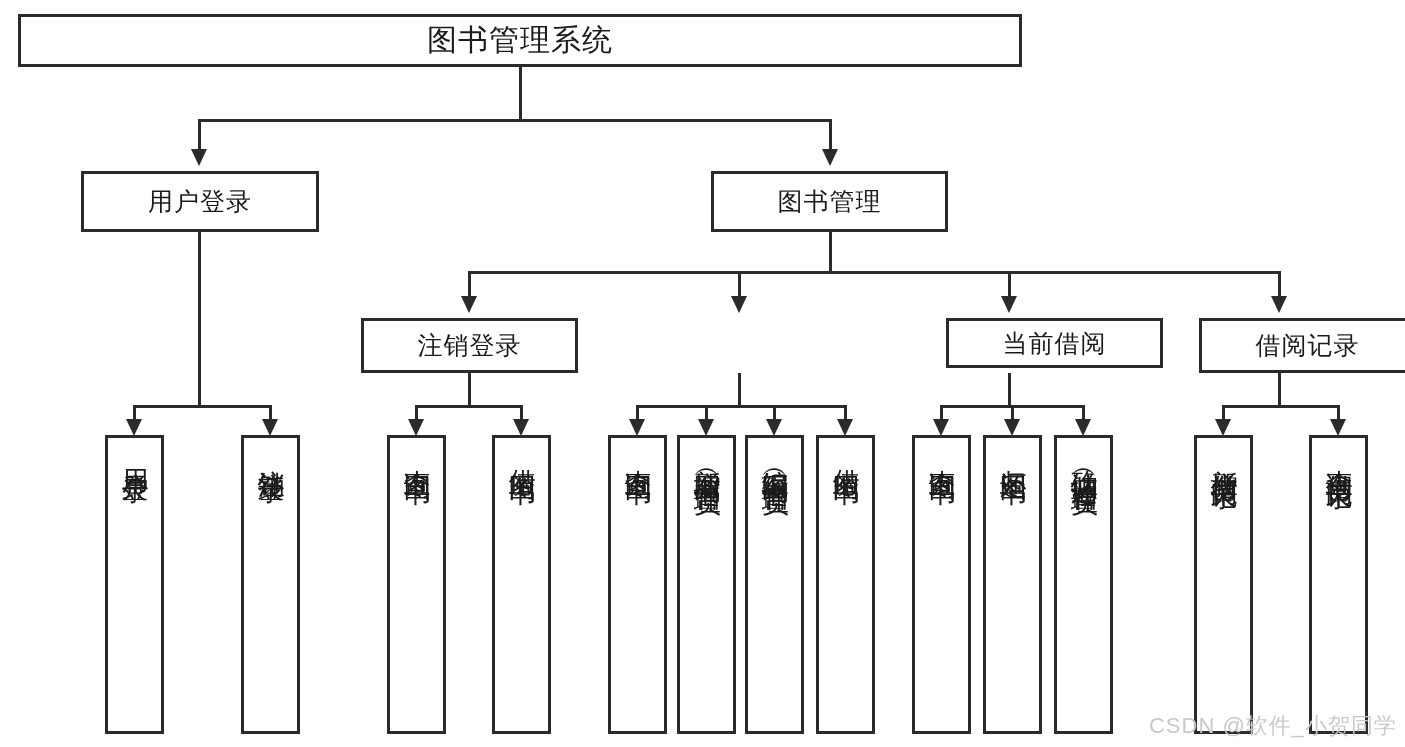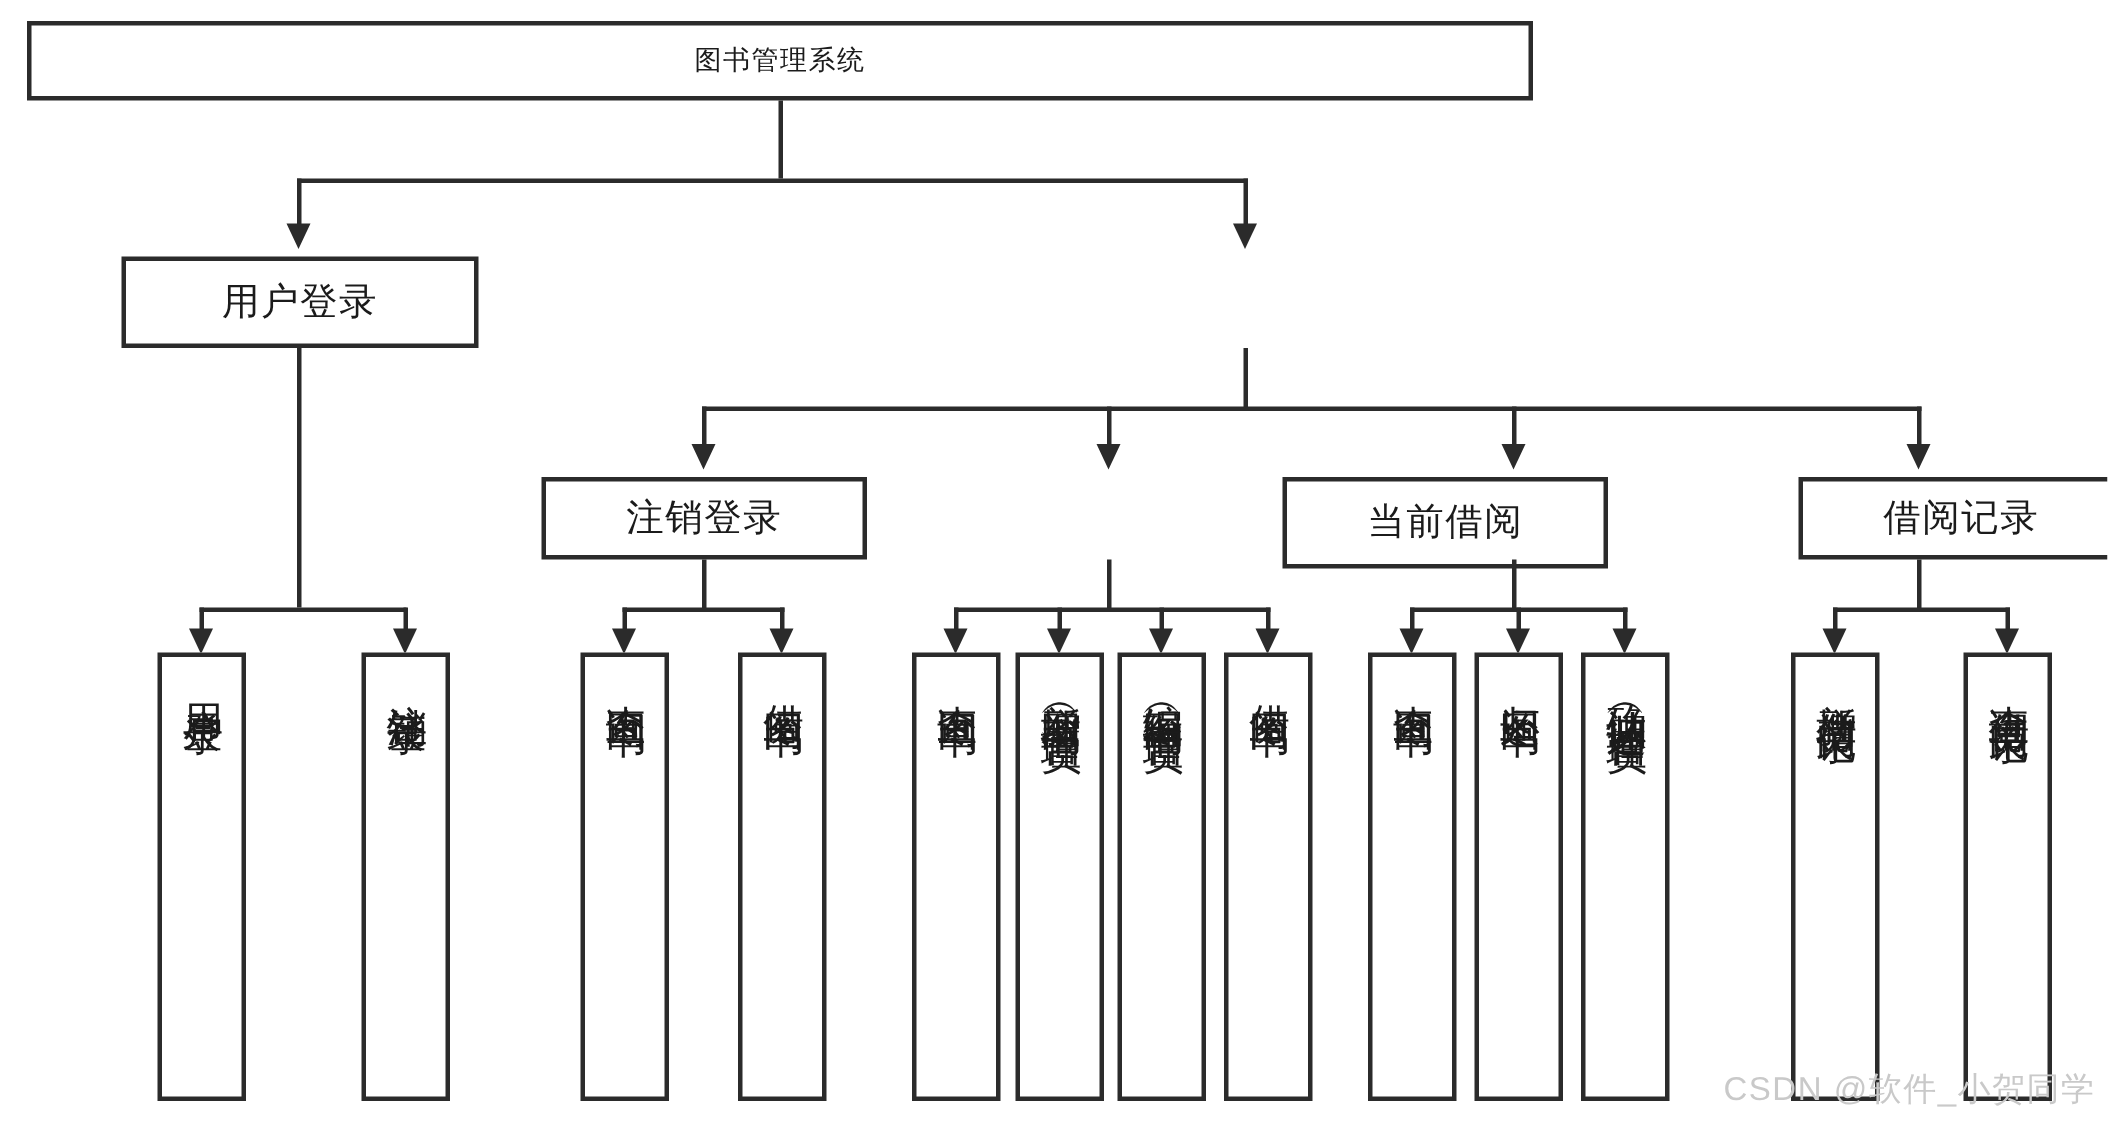--- a/index.html
+++ b/index.html
@@ -25,21 +25,21 @@
     align-items:center;
     justify-content:center;
     color:#1b1b1b;
   }
   .node.horiz{
     font-size:25px;
     line-height:1.15;
     letter-spacing:1px;
     white-space:nowrap;
   }
-  .node.root{ font-size:18px; }
+  .node.root{ font-size:30px; }
 
   
   .node.vert{
     align-items:flex-start;
     justify-content:center;
     padding-top:10px;
   }
   .node.vert .vtext{
     writing-mode:vertical-rl;
     text-orientation:upright;
@@ -94,20 +94,23 @@
   <div class="edge v" style="left:198px; top:119px; width:3px; height:32px;"></div>
   <div class="arrow" style="left:191px; top:149px;"></div>
 
   <div class="edge v" style="left:829px; top:119px; width:3px; height:32px;"></div>
   <div class="arrow" style="left:822px; top:149px;"></div>
 
   <div class="node horiz" style="left:81px; top:171px; width:238px; height:61px;">
     <span>用户登录</span>
   </div>
 
+  <div class="node horiz" style="left:711px; top:171px; width:237px; height:61px;">
+    <span>图书管理</span>
+  </div>
 
   <div class="edge v" style="left:198px; top:232px; width:3px; height:173px;"></div>
   <div class="edge h" style="left:133px; top:405px; width:138px; height:3px;"></div>
   <div class="edge v" style="left:133px; top:405px; width:3px; height:18px;"></div>
   <div class="arrow" style="left:126px; top:419px;"></div>
   <div class="edge v" style="left:269px; top:405px; width:3px; height:18px;"></div>
   <div class="arrow" style="left:262px; top:419px;"></div>
 
   <div class="edge v" style="left:829px; top:232px; width:3px; height:41px;"></div>
   <div class="edge h" style="left:468px; top:271px; width:813px; height:3px;"></div>
@@ -120,21 +123,21 @@
 
   <div class="edge v" style="left:1008px; top:271px; width:3px; height:28px;"></div>
   <div class="arrow" style="left:1001px; top:296px;"></div>
 
   <div class="edge v" style="left:1278px; top:271px; width:3px; height:28px;"></div>
   <div class="arrow" style="left:1271px; top:296px;"></div>
 
   <div class="node horiz" style="left:361px; top:318px; width:217px; height:55px;">
     <span>注销登录</span>
   </div>
-  <div class="node horiz" style="left:855px; top:318px; width:217px; height:61px;">
+  <div class="node horiz" style="left:946px; top:318px; width:217px; height:50px;">
     <span>当前借阅</span>
   </div>
   <div class="node horiz" style="left:1171px; top:318px; width:217px; height:55px;margin-left:28px;">
     <span>借阅记录</span>
   </div>
 
   <div class="edge v" style="left:468px; top:373px; width:3px; height:34px;"></div>
   <div class="edge h" style="left:415px; top:405px; width:108px; height:3px;"></div>
   <div class="edge v" style="left:415px; top:405px; width:3px; height:18px;"></div>
   <div class="arrow" style="left:408px; top:419px;"></div>

